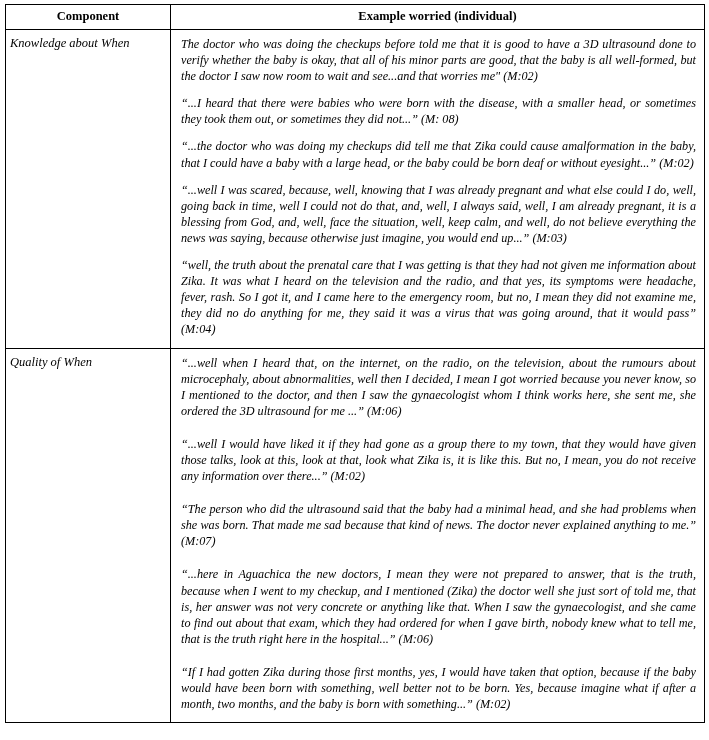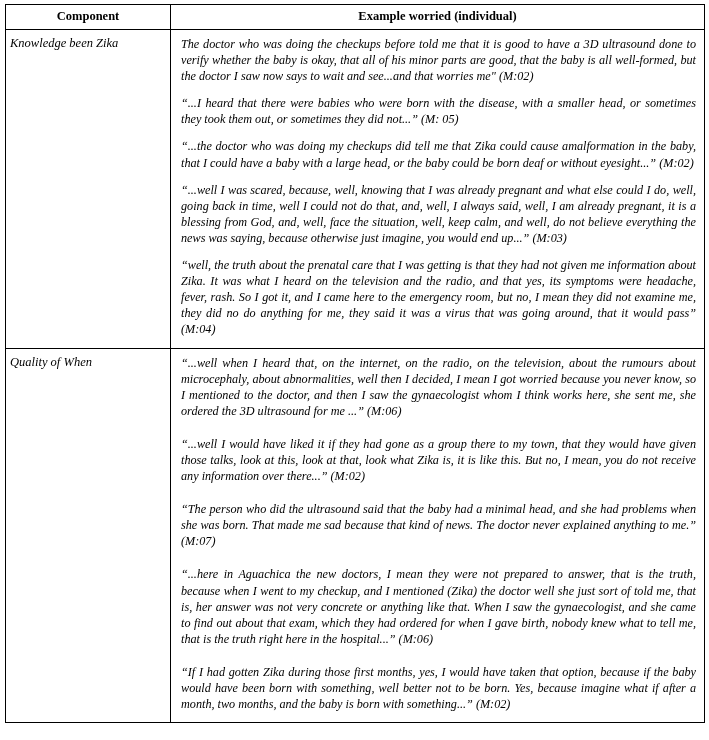--- a/index.html
+++ b/index.html
@@ -76,24 +76,24 @@
       <col class="c2">
     </colgroup>
     <thead>
       <tr>
         <th class="head-cell">Component</th>
         <th class="head-cell">Example worried (individual)</th>
       </tr>
     </thead>
     <tbody>
       <tr>
-        <td class="comp-cell">Knowledge been Zika</td>
+        <td class="comp-cell">Knowledge about When</td>
         <td class="ans-cell">
-          <p class="quote first">The doctor who was doing the checkups before told me that it is good to have a 3D ultrasound done to verify whether the baby is okay, that all of his minor parts are good, that the baby is all well-formed, but the doctor I saw now says to wait and see...and that worries me" (M:02)</p>
-          <p class="quote">“...I heard that there were babies who were born with the disease, with a smaller head, or sometimes they took them out, or sometimes they did not...” (M: 05)</p>
+          <p class="quote first">The doctor who was doing the checkups before told me that it is good to have a 3D ultrasound done to verify whether the baby is okay, that all of his minor parts are good, that the baby is all well-formed, but the doctor I saw now room to wait and see...and that worries me" (M:02)</p>
+          <p class="quote">“...I heard that there were babies who were born with the disease, with a smaller head, or sometimes they took them out, or sometimes they did not...” (M: 08)</p>
           <p class="quote">“...the doctor who was doing my checkups did tell me that Zika could cause amalformation in the baby, that I could have a baby with a large head, or the baby could be born deaf or without eyesight...” (M:02)</p>
           <p class="quote">“...well I was scared, because, well, knowing that I was already pregnant and what else could I do, well, going back in time, well I could not do that, and, well, I always said, well, I am already pregnant, it is a blessing from God, and, well, face the situation, well, keep calm, and well, do not believe everything the news was saying, because otherwise just imagine, you would end up...” (M:03)</p>
           <p class="quote">“well, the truth about the prenatal care that I was getting is that they had not given me information about Zika. It was what I heard on the television and the radio, and that yes, its symptoms were headache, fever, rash. So I got it, and I came here to the emergency room, but no, I mean they did not examine me, they did no do anything for me, they said it was a virus that was going around, that it would pass” (M:04)</p>
         </td>
       </tr>
       <tr>
         <td class="comp-cell">Quality of When</td>
         <td class="ans-cell">
           <p class="quote first">“...well when I heard that, on the internet, on the radio, on the television, about the rumours about microcephaly, about abnormalities, well then I decided, I mean I got worried because you never know, so I mentioned to the doctor, and then I saw the gynaecologist whom I think works here, she sent me, she ordered the 3D ultrasound for me ...” (M:06)</p>
           <div class="spacer-gap"></div>

